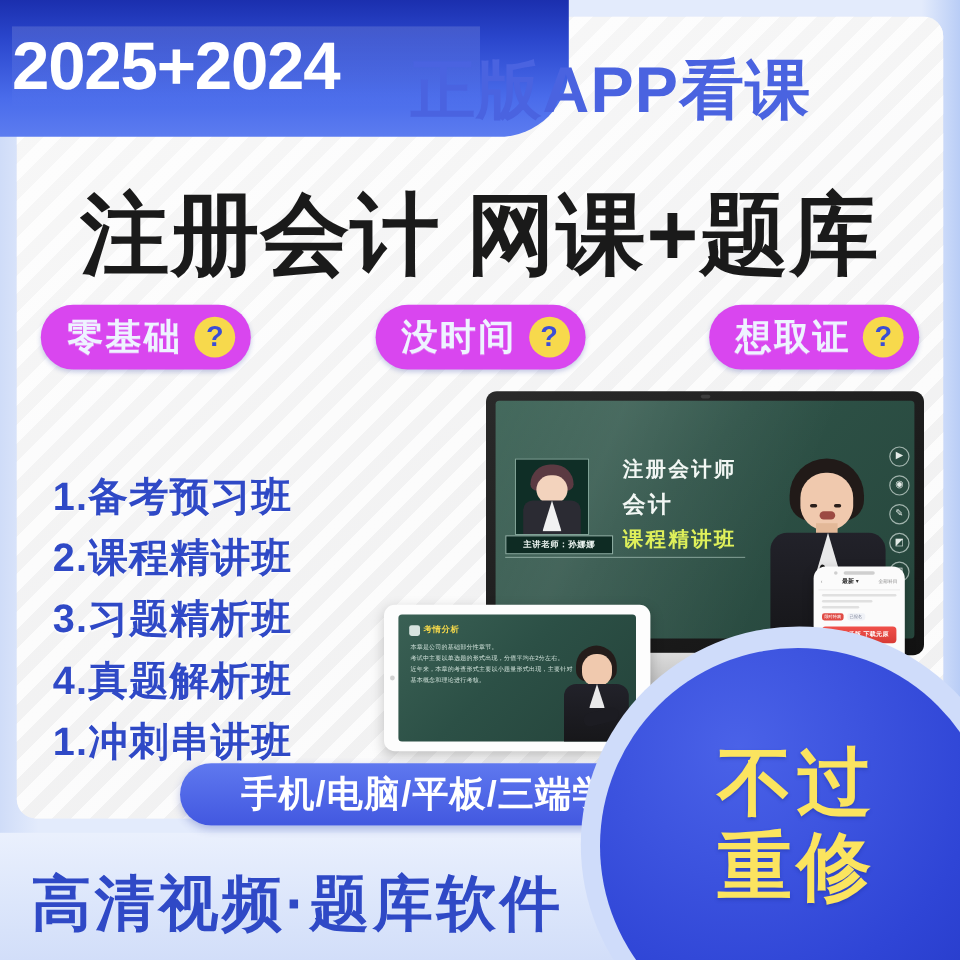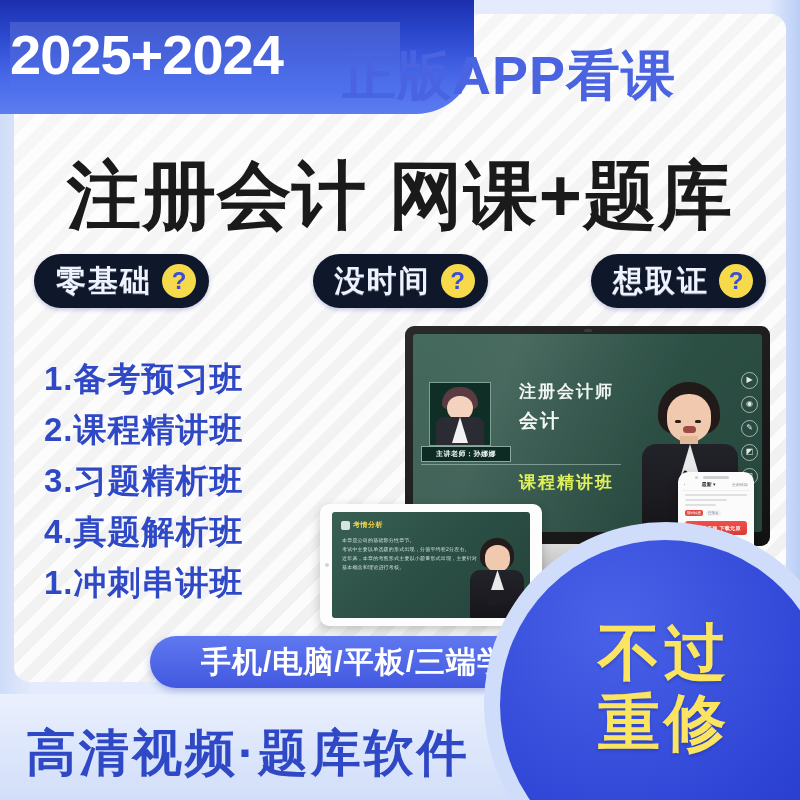--- a/index.html
+++ b/index.html
@@ -55,34 +55,34 @@
   
   .title{
     position:absolute;left:0;top:148px;width:800px;text-align:center;z-index:7;
     color:#1a1a1a;font-size:74px;font-weight:700;line-height:96px;
     letter-spacing:1px;white-space:nowrap;
   }
 
   
   .pillrow{position:absolute;left:34px;top:254px;width:732px;height:54px;display:flex;justify-content:space-between;z-index:7;}
   .pill{
-    height:54px;border-radius:27px;background:#0f172a;
+    height:54px;border-radius:27px;background:#d946ef;
     display:flex;align-items:center;gap:10px;padding:0 13px 0 22px;box-sizing:border-box;
     box-shadow:0 2px 4px rgba(30,50,160,.25);
   }
   .pill .ptxt{color:#eef3ff;font-size:30px;font-weight:700;letter-spacing:2px;white-space:nowrap;
     text-shadow:0 1px 0 rgba(255,255,255,.25);}
   .qmark{
     width:34px;height:34px;border-radius:50%;background:#f7d94c;
     color:#3b4ed6;font-size:24px;font-weight:700;line-height:34px;text-align:center;flex:none;
   }
 
   
   .list-head{position:absolute;left:44px;top:324px;z-index:7;color:#131313;font-size:30px;font-weight:700;letter-spacing:1px;white-space:nowrap;}
-  .list{position:absolute;left:44px;top:353px;z-index:7;}
+  .list{position:absolute;left:44px;top:388px;z-index:7;}
   .list-item{color:#2f49c6;font-size:33px;font-weight:700;letter-spacing:1px;line-height:51px;white-space:nowrap;
     text-shadow:0 1px 1px rgba(255,255,255,.8);}
 
   
   .devices{position:absolute;left:300px;top:326px;width:470px;height:300px;z-index:5;}
 
   .monitor{position:absolute;left:105px;top:0px;width:365px;height:220px;}
   .mon-bezel{position:absolute;inset:0;background:linear-gradient(150deg,#2a2a2a,#121212);border-radius:9px;padding:7px 8px 14px 8px;box-sizing:border-box;}
   .mon-cam{position:absolute;left:50%;top:3px;width:8px;height:3px;margin-left:-4px;background:#3c3c3c;border-radius:2px;}
   .mon-screen{position:absolute;left:8px;top:8px;right:8px;bottom:14px;border-radius:3px;overflow:hidden;
@@ -99,21 +99,21 @@
   .bb{position:absolute;inset:0;}
   .bb-avatar{position:absolute;left:16px;top:48px;width:60px;height:62px;background:#0f2e26;border:1px solid #7fa195;overflow:hidden;}
   .av-hair{position:absolute;left:12px;top:4px;width:36px;height:22px;background:#5b3a42;border-radius:18px 18px 6px 6px;}
   .av-face{position:absolute;left:17px;top:13px;width:26px;height:24px;background:#f3d3bd;border-radius:12px;}
   .av-body{position:absolute;left:6px;top:34px;width:48px;height:30px;background:#2b2b33;border-radius:8px 8px 0 0;}
   .av-shirt{position:absolute;left:22px;top:34px;width:16px;height:26px;background:#f2f2f2;clip-path:polygon(50% 0,100% 100%,0 100%);}
   .bb-teachbar{position:absolute;left:8px;top:112px;width:88px;height:14px;background:#0e2b23;border:1px solid #8aa99e;display:flex;align-items:center;justify-content:center;}
   .bb-teachbar span{color:#eaf3ef;font-size:7px;letter-spacing:.5px;white-space:nowrap;font-weight:700;}
   .bb-l1{position:absolute;left:106px;top:46px;color:#f2f7f4;font-size:17px;font-weight:700;letter-spacing:2px;white-space:nowrap;text-align:center;}
   .bb-l2{position:absolute;left:106px;top:74px;color:#f2f7f4;font-size:19px;font-weight:700;letter-spacing:2px;white-space:nowrap;}
-  .bb-l3{position:absolute;left:106px;top:104px;color:#dff05a;font-size:17px;font-weight:700;letter-spacing:2px;white-space:nowrap;margin-top:33px;}
+  .bb-l3{position:absolute;left:106px;top:104px;color:#dff05a;font-size:17px;font-weight:700;letter-spacing:2px;white-space:nowrap;}
   .bb-rule{position:absolute;left:8px;top:130px;width:200px;height:1px;background:rgba(190,215,205,.5);}
 
   
   .teacher{position:absolute;right:18px;bottom:0;width:108px;height:150px;}
   .t-hair{position:absolute;left:22px;top:0;width:62px;height:52px;background:#211a18;border-radius:32px 32px 18px 18px;}
   .t-face{position:absolute;left:31px;top:12px;width:44px;height:48px;background:#f0c9ae;border-radius:21px;}
   .t-eye{position:absolute;width:6px;height:3px;background:#2a1f1b;border-radius:2px;top:26px;}
   .t-mouth{position:absolute;left:47px;top:44px;width:13px;height:7px;background:#9c4a43;border-radius:4px;}
   .t-neck{position:absolute;left:44px;top:54px;width:18px;height:14px;background:#e3b898;}
   .t-body{position:absolute;left:6px;top:62px;width:96px;height:90px;background:linear-gradient(180deg,#22222a,#161619);border-radius:14px 14px 0 0;}

